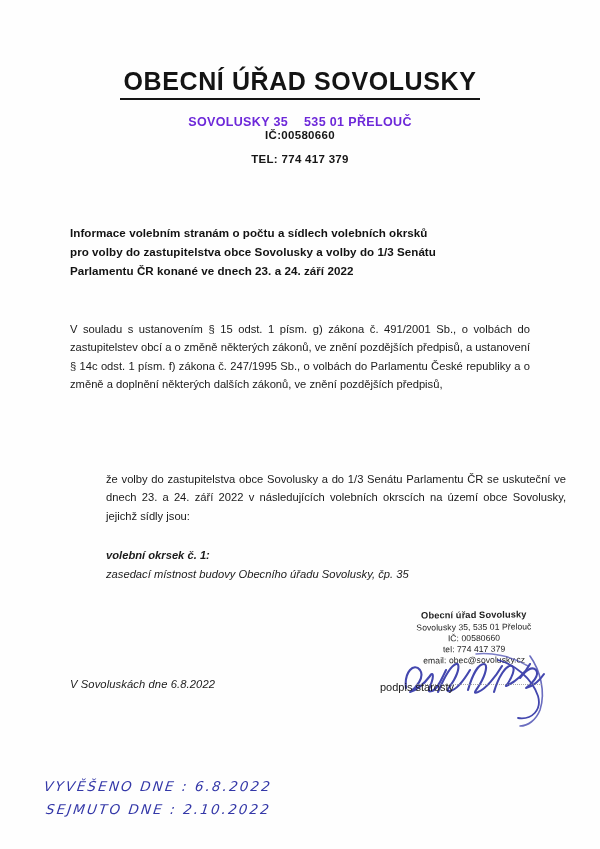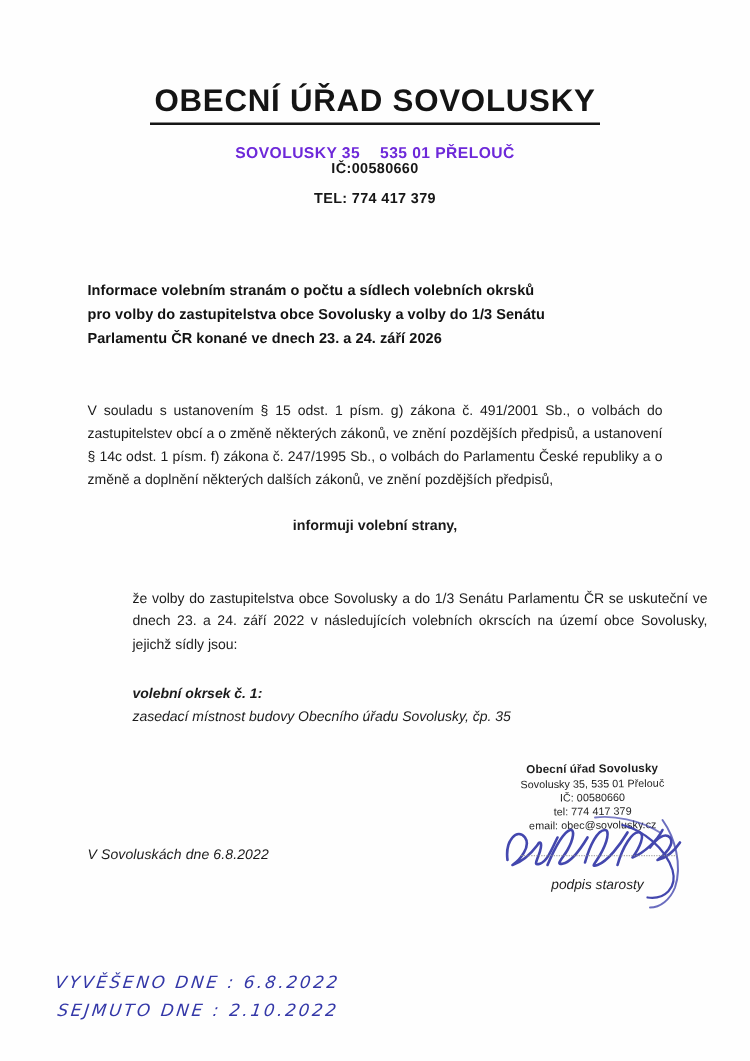--- a/index.html
+++ b/index.html
@@ -161,25 +161,24 @@
     position: absolute;
     left: 36px;
     top: 36px;
     width: 126px;
     border-top: 1px dotted #8f8f8f;
     opacity: 0.75;
   }
   .sig-caption {
     position: absolute;
     left: 0;
-    top: 54px;
+    top: 33px;
     width: 196px;
-    text-align: center;
+    text-align: left;
     font-size: 11px;
-    font-style: italic;
     color: #1a1a1a;
   }
 
   
   .place-date {
     position: absolute;
     left: 70px;
     top: 678px;
     font-size: 11.2px;
     font-style: italic;
@@ -219,26 +218,25 @@
     <div class="org-address">
       <span>SOVOLUSKY 35</span><span class="gap"></span><span>535 01 PŘELOUČ</span>
     </div>
     <div class="org-ico">IČ:00580660</div>
     <div class="org-tel">TEL: 774 417 379</div>
   </div>
 
   <div class="doc-heading">
     <div>Informace volebním stranám o počtu a sídlech volebních okrsků</div>
     <div>pro volby do zastupitelstva obce Sovolusky a volby do 1/3 Senátu</div>
-    <div>Parlamentu ČR konané ve dnech 23. a 24. září 2026</div>
+    <div>Parlamentu ČR konané ve dnech 23. a 24. září 2022</div>
   </div>
 
   <div class="body-block para-legal">V souladu s ustanovením § 15 odst. 1 písm. g) zákona č. 491/2001 Sb., o volbách do zastupitelstev obcí a o změně některých zákonů, ve znění pozdějších předpisů, a ustanovení § 14c odst. 1 písm. f) zákona č. 247/1995 Sb., o volbách do Parlamentu České republiky a o změně a doplnění některých dalších zákonů, ve znění pozdějších předpisů,</div>
 
-  <div class="body-block para-declare">informuji volební strany,</div>
 
   <div class="body-block para-districts">že volby do zastupitelstva obce Sovolusky a do 1/3 Senátu Parlamentu ČR se uskuteční ve dnech 23. a 24. září 2022 v následujících volebních okrscích na území obce Sovolusky, jejichž sídly jsou:</div>
 
   <div class="district">
     <span class="district-label">volební okrsek č. 1:</span>
     <span class="district-place">zasedací místnost budovy Obecního úřadu Sovolusky, čp. 35</span>
   </div>
 
   <div class="stamp">
     <div class="stamp-title">Obecní úřad Sovolusky</div>

